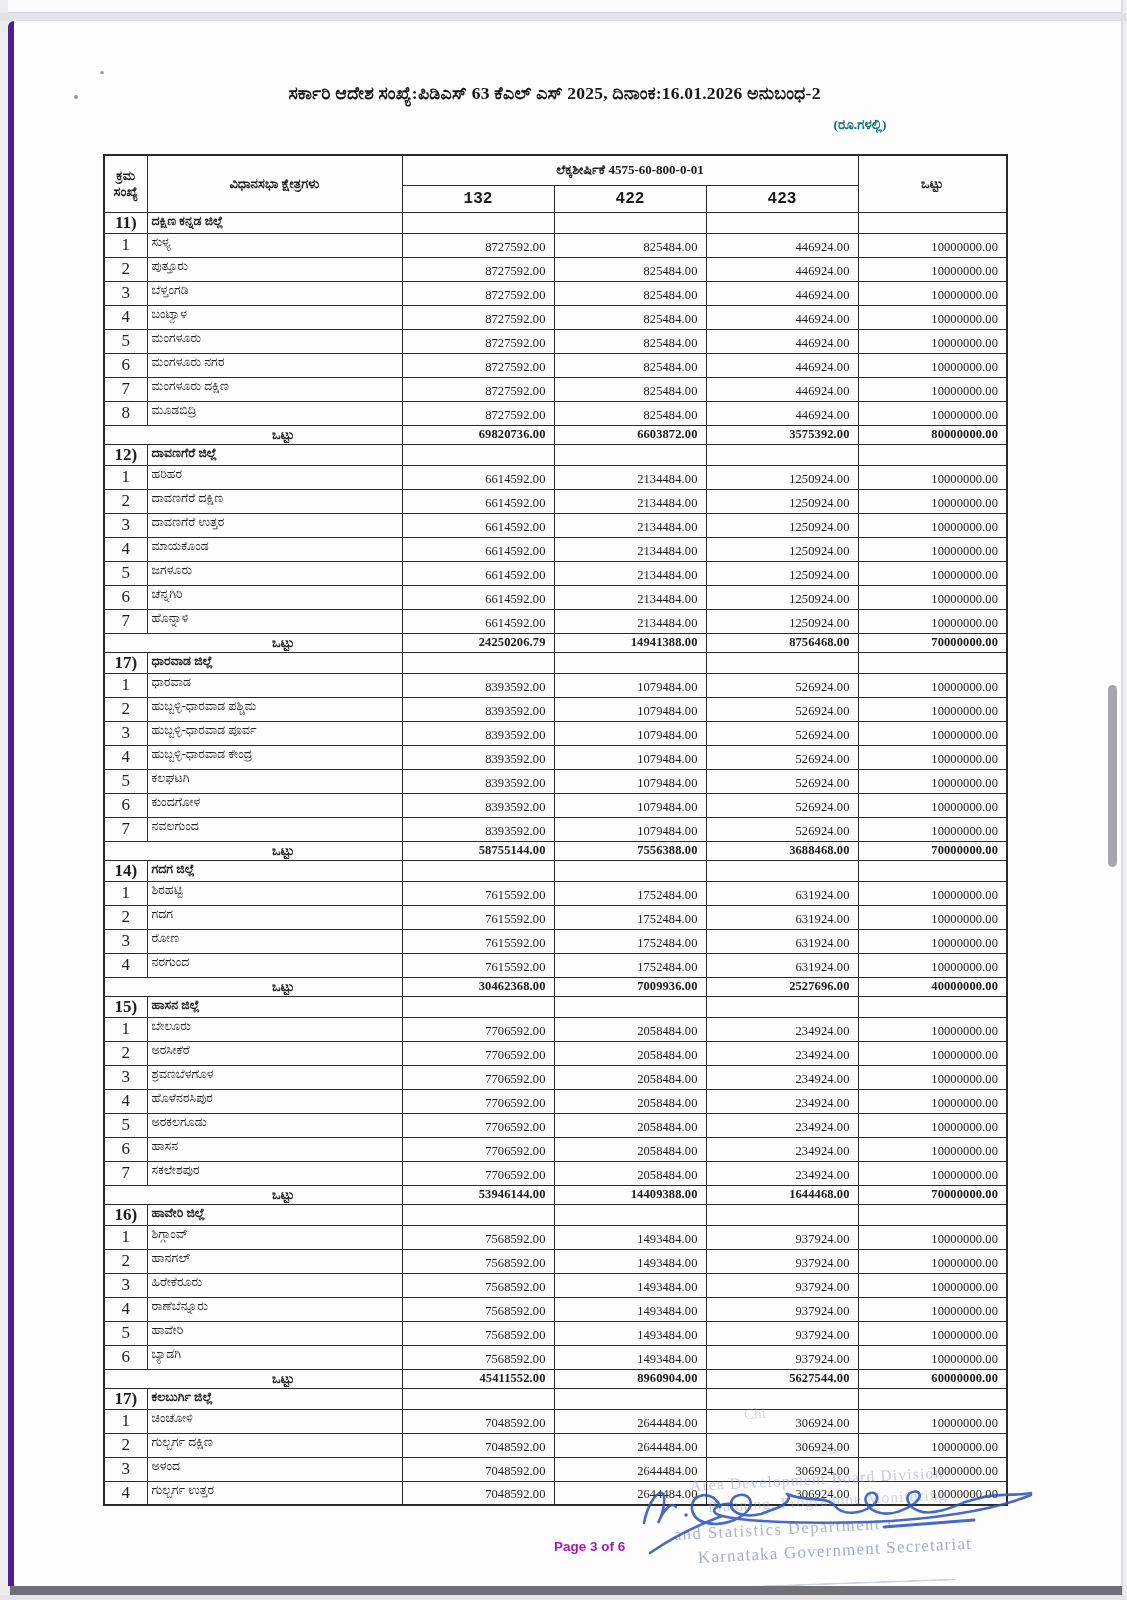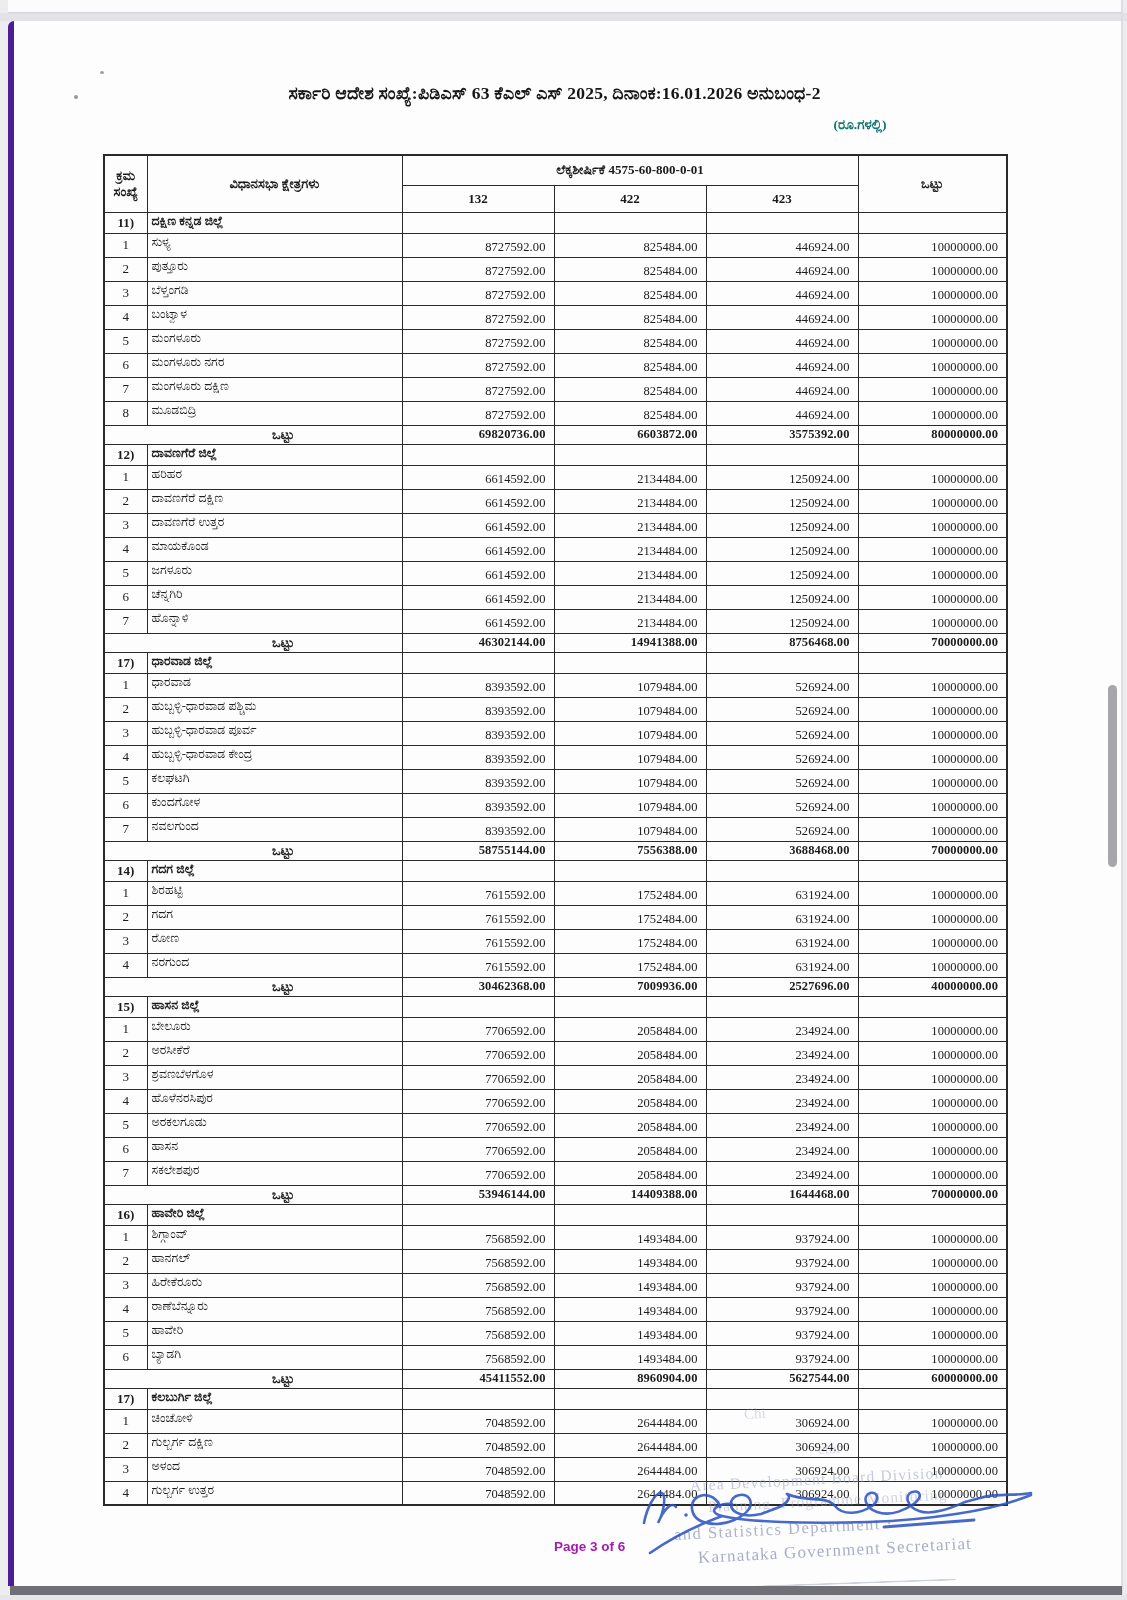--- a/index.html
+++ b/index.html
@@ -29,25 +29,25 @@
   .currency-note { position:absolute; left:700px; top:96px; width:292px; text-align:center;
     font-weight:bold; font-size:13.5px; color:#0f766e; }
 
   
   table.alloc { position:absolute; left:89px; top:120px; width:903px;
     border-collapse:collapse; table-layout:fixed; background:transparent; }
   table.alloc, table.alloc th, table.alloc td { border:1px solid #2c2a28; }
   table.alloc { border-width:2px;margin-top:13px; }
   table.alloc th { font-weight:bold; font-size:13px; color:#1a1a1a; text-align:center; vertical-align:middle; }
   tr.h1 th { height:30px; }
-  tr.h2 th { height:27px; font-size:13px; }
+  tr.h2 th { height:27px; font-size:16px;font-family:Liberation Mono, monospace; }
   col.c-sl { width:43px; } col.c-name { width:255px; }
   col.c-v1 { width:152px; } col.c-v2 { width:152px; } col.c-v3 { width:152px; } col.c-tot { width:149px; }
 
-  td.sl   { text-align:center; font-size:13px; vertical-align:middle; }
+  td.sl   { text-align:center; font-size:17px; vertical-align:middle; }
   td.name { text-align:left; padding:1px 4px; font-size:12.5px; vertical-align:top; }
   td.num  { text-align:right; padding:0 8px 2px 2px; font-size:12.5px; vertical-align:bottom;
             font-family:"Liberation Serif", serif; letter-spacing:.1px; }
   tr.district-row td { height:21px; }
   tr.district-row td.name, tr.district-row td.sl { font-weight:bold; }
   tr.data-row td { height:24px; }
   tr.total-row td { height:19px; font-weight:bold; }
   td.total-label { text-align:center; font-size:13px; vertical-align:middle; font-weight:bold; padding-left:60px; }
 
   
@@ -241,21 +241,21 @@
         <tr class="data-row">
           <td class="sl">7</td>
           <td class="name">ಹೊನ್ನಾಳಿ</td>
           <td class="num">6614592.00</td>
           <td class="num">2134484.00</td>
           <td class="num">1250924.00</td>
           <td class="num">10000000.00</td>
         </tr>
         <tr class="total-row">
           <td class="total-label" colspan="2">ಒಟ್ಟು</td>
-          <td class="num">46302144.00</td>
+          <td class="num">24250206.79</td>
           <td class="num">14941388.00</td>
           <td class="num">8756468.00</td>
           <td class="num">70000000.00</td>
         </tr>
         <tr class="district-row">
           <td class="sl">17)</td>
           <td class="name">ಧಾರವಾಡ ಜಿಲ್ಲೆ</td>
           <td class="num"></td>
           <td class="num"></td>
           <td class="num"></td>

